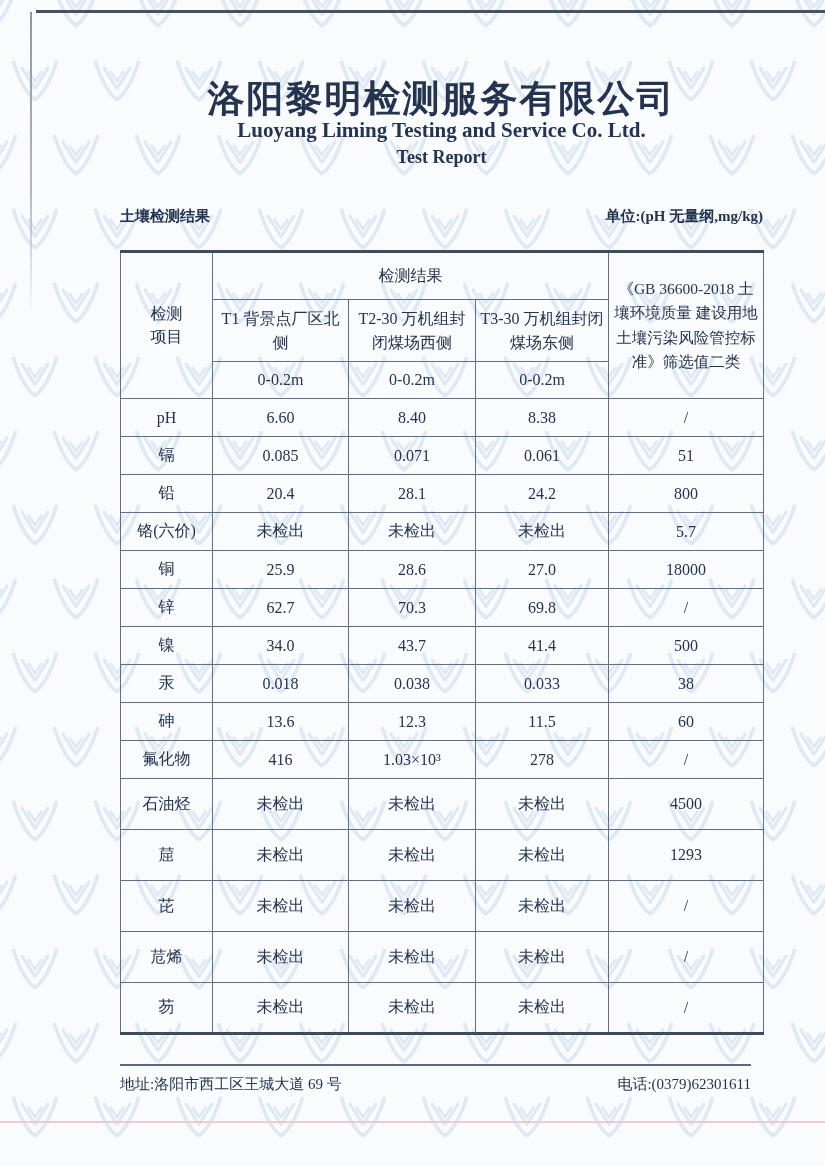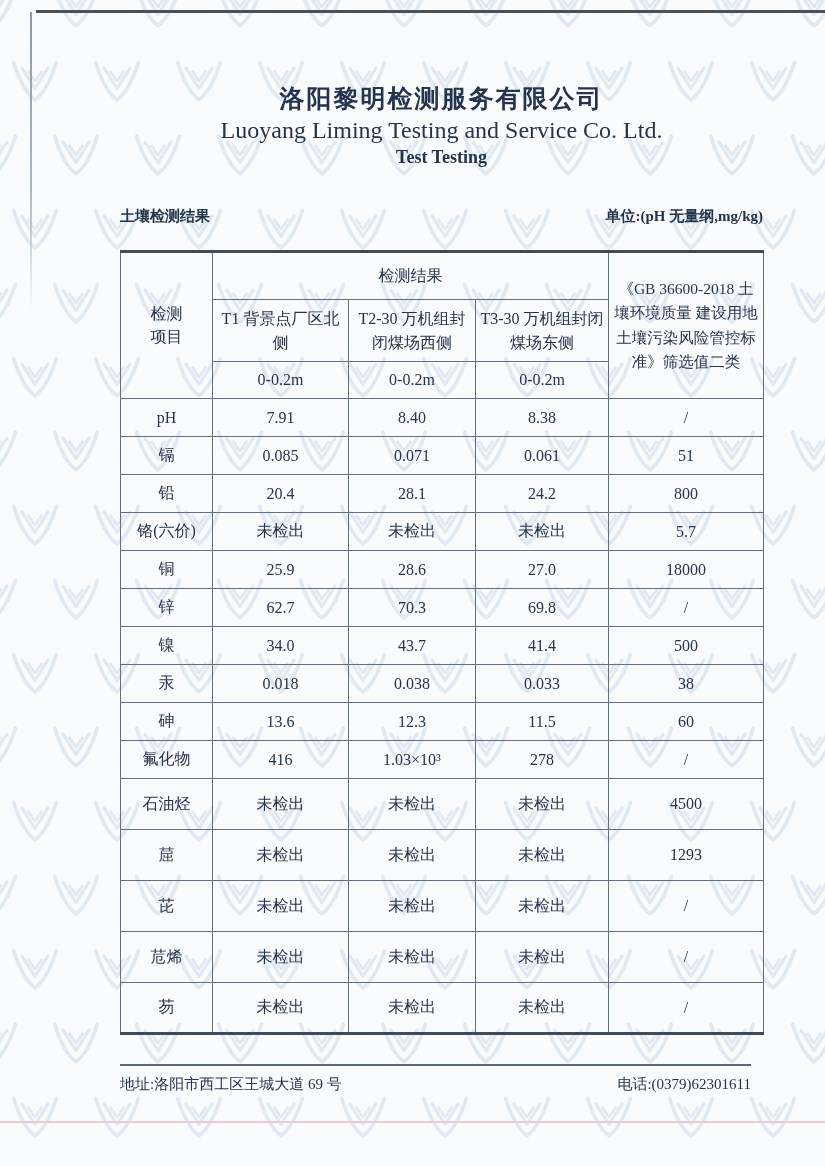--- a/index.html
+++ b/index.html
@@ -16,22 +16,22 @@
   .scan-top-line{position:absolute;top:10px;left:36px;right:0;height:3px;background:#47525f;z-index:3;}
   .scan-left-line{position:absolute;top:12px;left:30px;width:2px;height:300px;
     background:linear-gradient(to bottom,#8d98a6 0%,#aeb8c4 60%,rgba(174,184,196,0) 100%);z-index:3;}
   .page-separator-line{position:absolute;top:1121px;left:0;width:825px;height:2px;background:#eecad3;z-index:3;}
   
   .watermark-layer{position:absolute;inset:0;z-index:0;}
   .wm{position:absolute;width:56px;height:52px;opacity:.75;}
   
   .content{position:absolute;inset:0;z-index:2;}
   .header-block{position:absolute;left:120px;top:82px;width:643px;text-align:center;}
-  .company-cn{font-size:25px;font-weight:bold;line-height:34px;letter-spacing:2px;}
-  .company-en{font-size:24px;font-weight:normal;line-height:29px;}
+  .company-cn{font-size:37px;font-weight:bold;line-height:34px;letter-spacing:2px;}
+  .company-en{font-size:21px;font-weight:bold;line-height:29px;}
   .title-cn{font-size:26px;font-weight:bold;line-height:35px;letter-spacing:9px;}
   .title-en{font-size:18px;font-weight:bold;line-height:24px;}
   .meta-block{position:absolute;left:120px;top:207px;width:643px;font-size:15px;}
   .meta-row{display:flex;justify-content:space-between;align-items:baseline;height:21px;}
   .bold{font-weight:bold;}
   .pginfo{letter-spacing:1px;}
   
   table.results{
     position:absolute;left:120px;top:250px;
     width:643px;border-collapse:collapse;table-layout:fixed;
@@ -1243,21 +1243,21 @@
 
   <div class="scan-top-line"></div>
   <div class="scan-left-line"></div>
   <div class="page-separator-line"></div>
 
   <div class="content">
 
     <div class="header-block">
       <div class="company-cn">洛阳黎明检测服务有限公司</div>
       <div class="company-en">Luoyang Liming Testing and Service Co. Ltd.</div>
-      <div class="title-en">Test Testing</div>
+      <div class="title-en">Test Report</div>
     </div>
 
     <div class="meta-block">
       <div class="meta-row">
         <span class="bold">土壤检测结果</span>
         <span class="bold">单位:(pH 无量纲,mg/kg)</span>
       </div>
     </div>
 
     <table class="results">
@@ -1283,21 +1283,21 @@
         </tr>
         <tr class="hrowC">
           <th>0-0.2m</th>
           <th>0-0.2m</th>
           <th>0-0.2m</th>
         </tr>
       </thead>
       <tbody>
           <tr>
             <td>pH</td>
-            <td>7.91</td>
+            <td>6.60</td>
             <td>8.40</td>
             <td>8.38</td>
             <td>/</td>
           </tr>
           <tr>
             <td>镉</td>
             <td>0.085</td>
             <td>0.071</td>
             <td>0.061</td>
             <td>51</td>

